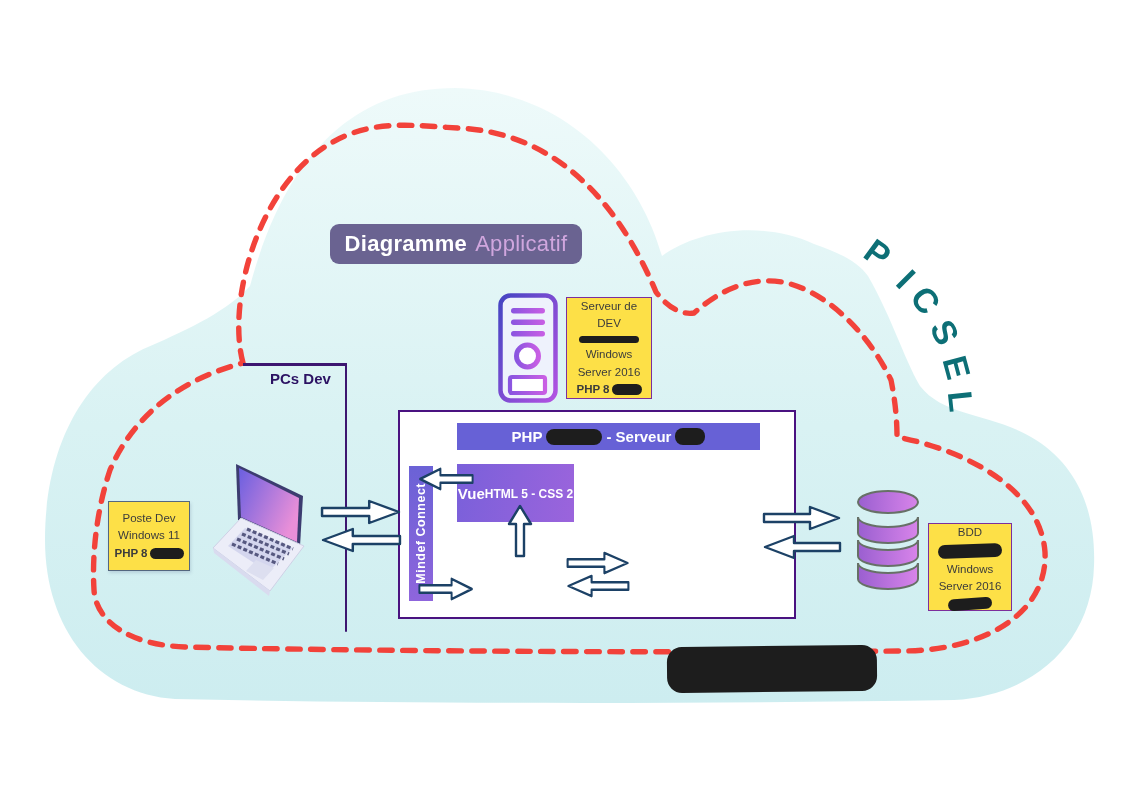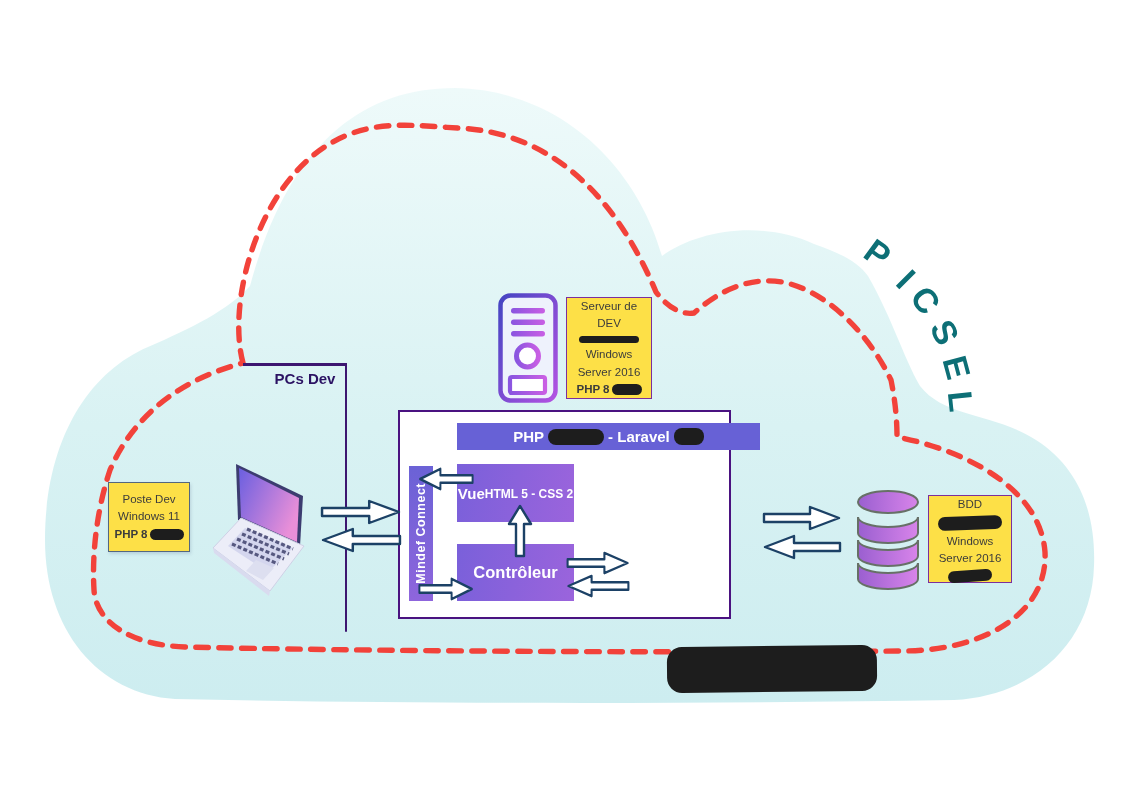--- a/index.html
+++ b/index.html
@@ -14,33 +14,33 @@
   .badge .t1{color:#ffffff;font-weight:700;font-size:22px;letter-spacing:.3px;}
   .badge .t2{color:#d0a6de;font-weight:500;font-size:22px;letter-spacing:.3px;}
 
   
   .picsel span{position:absolute;font-weight:800;font-size:34px;color:#0d6f76;}
 
   
   .labelbox{background:#fde047;color:#3c3c3c;font-size:11.5px;font-weight:500;text-align:center;
             display:flex;flex-direction:column;align-items:center;justify-content:center;line-height:1.5;}
   .b-purple{border:1.6px solid #7c2f9c;}
-  .b-gray{border:1.5px solid #54677f;box-shadow:1px 2px 3px rgba(60,80,120,.18);}
+  .b-gray{border:1.5px solid #54677f;box-shadow:1px 2px 3px rgba(60,80,120,.18);margin-top:19px;}
   .phprow{display:flex;align-items:center;gap:2px;font-weight:bold;}
 
   
   .redact{background:#1d1d1d;border-radius:8px;display:inline-block;}
 
   
   .pcs-h{left:243px;top:363px;width:104px;height:2.6px;background:#3d1670;}
   .pcs-v{left:344.5px;top:363px;width:2.6px;height:269px;background:#3d1670;border-radius:2px;}
-  .pcs-label{left:270px;top:370px;width:70px;text-align:center;color:#2b1263;font-weight:700;font-size:15px;}
-
-  
-  .mvc{left:398px;top:410px;width:333px;height:209px;background:#ffffff;border:2.6px solid #4a1280;box-sizing:border-box;}
+  .pcs-label{left:270px;top:370px;width:70px;text-align:left;color:#2b1263;font-weight:700;font-size:15px;}
+
+  
+  .mvc{left:398px;top:410px;width:398px;height:209px;background:#ffffff;border:2.6px solid #4a1280;box-sizing:border-box;}
   .mvc-header{position:absolute;left:57px;top:11px;width:303px;height:27px;background:#6761d6;
               display:flex;align-items:center;justify-content:center;gap:4px;color:#fff;font-weight:700;font-size:15px;}
   .mindef{position:absolute;left:9px;top:54px;width:24px;height:135px;background:linear-gradient(180deg,#6b62d6,#8e65dc);
           display:flex;align-items:center;justify-content:center;}
   .mindef span{writing-mode:vertical-rl;transform:rotate(180deg);color:#fff;font-weight:700;font-size:12.5px;letter-spacing:.5px;white-space:nowrap;}
   .pbox{position:absolute;background:linear-gradient(100deg,#7a60da,#9b64dc);color:#fff;font-weight:700;
         display:flex;flex-direction:row;align-items:center;justify-content:center;}
   .vue{left:57px;top:52px;width:117px;height:58px;}
   .vue .l1{font-size:15px;}
   .vue .l2{font-size:12px;margin-top:1px;}
@@ -97,20 +97,24 @@
 
   <div class="picsel">
     <span class="abs" style="left:866px;top:234px;transform:rotate(36deg)">P</span>
     <span class="abs" style="left:901px;top:260px;transform:rotate(45deg)">I</span>
     <span class="abs" style="left:913px;top:281px;transform:rotate(54deg)">C</span>
     <span class="abs" style="left:933px;top:313px;transform:rotate(65deg)">S</span>
     <span class="abs" style="left:945px;top:348px;transform:rotate(75deg)">E</span>
     <span class="abs" style="left:950px;top:382px;transform:rotate(84deg)">L</span>
   </div>
 
+  <div class="abs badge">
+    <span class="t1">Diagramme</span>
+    <span class="t2">Applicatif</span>
+  </div>
 
   <svg class="abs" style="left:497px;top:292px" width="62" height="112" viewBox="0 0 62 112">
     <defs>
       <linearGradient id="srvstroke" x1="0" y1="0" x2="1" y2="1">
         <stop offset="0" stop-color="#4545c2"></stop>
           <stop offset="1" stop-color="#b253e2"></stop>
       </linearGradient>
       <linearGradient id="barg" x1="0" y1="0" x2="1" y2="0">
         <stop offset="0" stop-color="#8a55e0"></stop>
           <stop offset="1" stop-color="#c95fe4"></stop>
@@ -167,51 +171,48 @@
       <line x1="49" y1="73" x2="95" y2="93"></line>
     </g>
     <polygon points="48,115 58,104 76,112 65,124" fill="#dddff0"></polygon>
     <polygon points="15,92 72,135 71,140 16,97" fill="#d9dbef"></polygon>
   </svg>
 
   <div class="abs mvc">
     <div class="mvc-header">
       <span>PHP</span>
       <span class="redact" style="width:56px;height:16px"></span>
-      <span>- Laravel</span>
+      <span>- Serveur</span>
       <span class="redact" style="width:30px;height:17px"></span>
     </div>
     <div class="mindef">
       <span>Mindef Connect</span>
     </div>
     <div class="pbox vue">
       <div class="l1">Vue</div>
       <div class="l2">HTML 5 - CSS 2</div>
-    </div>
-    <div class="pbox ctrl">
-      <span>Contrôleur</span>
     </div>
   </div>
 
   <svg class="abs" style="left:853px;top:486px" width="70" height="106" viewBox="0 0 70 106">
     <defs>
       <linearGradient id="dbg" x1="0" y1="0" x2="1" y2="0">
         <stop offset="0" stop-color="#9a5fd0"></stop>
           <stop offset="1" stop-color="#d884ea"></stop>
       </linearGradient>
     </defs>
     <g fill="url(#dbg)" stroke="#677067" stroke-width="2">
       <path d="M5,31 L5,47 A30,10 0 0 0 65,47 L65,31 A30,10 0 0 1 5,31 Z"></path>
       <path d="M5,54 L5,70 A30,10 0 0 0 65,70 L65,54 A30,10 0 0 1 5,54 Z"></path>
       <path d="M5,77 L5,93 A30,10 0 0 0 65,93 L65,77 A30,10 0 0 1 5,77 Z"></path>
       <ellipse cx="35" cy="16" rx="30" ry="11"></ellipse>
     </g>
   </svg>
 
-  <div class="abs labelbox b-purple" style="left:928px;top:495px;width:82px;height:86px">
+  <div class="abs labelbox b-purple" style="left:928px;top:523px;width:82px;height:86px">
     <div>BDD</div>
     <span class="redact" style="width:64px;height:14px;margin:3px 0;transform:rotate(-2deg)"></span>
     <div>Windows</div>
     <div>Server 2016</div>
     <span class="redact" style="width:44px;height:12px;margin-top:3px;transform:rotate(-4deg)"></span>
   </div>
 
   <svg class="abs" style="left:320px;top:499px" width="82" height="26" viewBox="0 0 80 26" preserveAspectRatio="none">
     <path d="M2,9 H48 V2 L77,13 L48,24 V17 H2 Z" fill="#fff" stroke="#1c4166" stroke-width="2.4" stroke-linejoin="round"></path>
   </svg>

